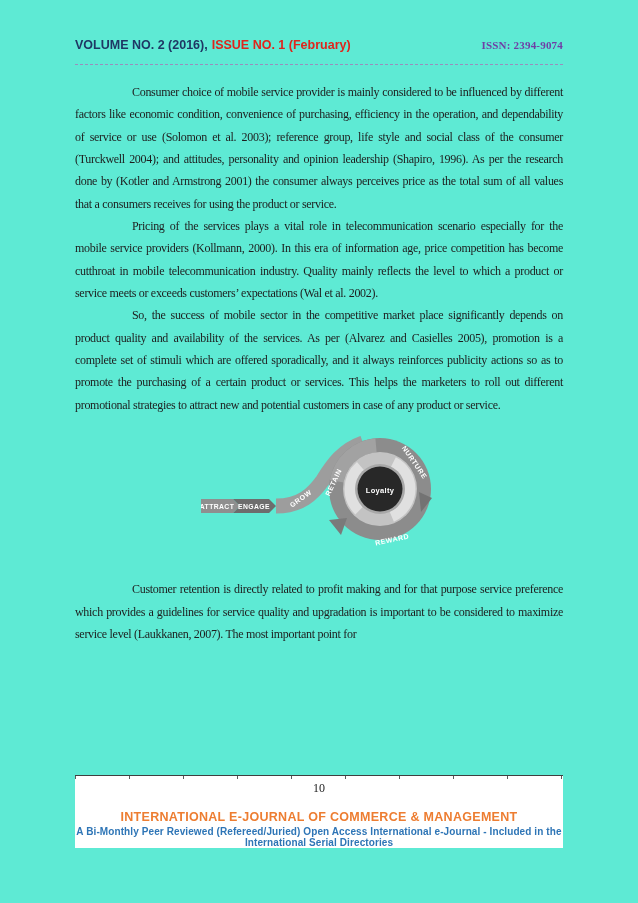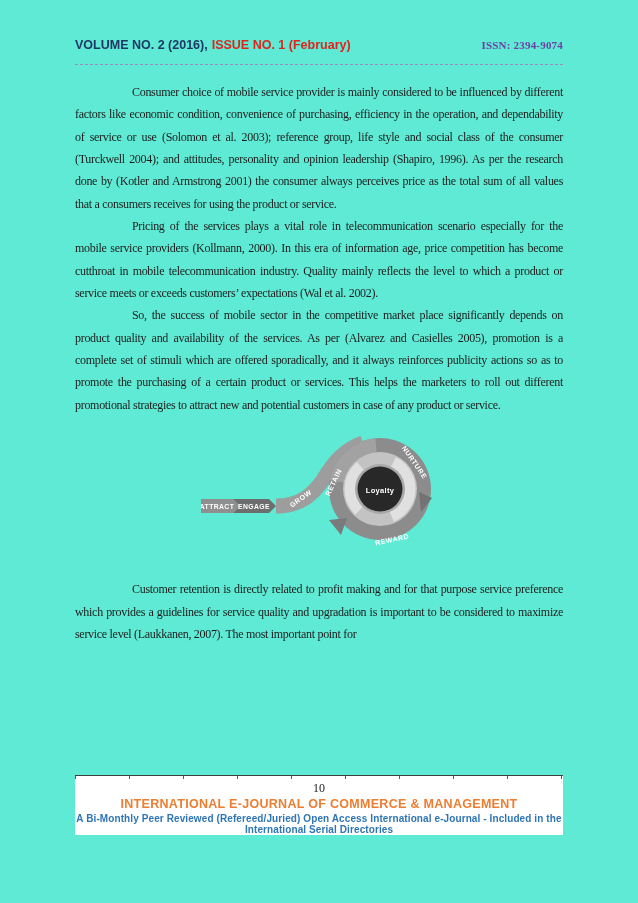--- a/index.html
+++ b/index.html
@@ -71,21 +71,21 @@
     background-image:repeating-linear-gradient(90deg,#5a5a5a 0 1px,transparent 1px 54px);
     background-size:100% 3px;
     background-repeat:no-repeat;
   }
   .pageno{
     font-family:"Liberation Serif", serif;
     font-size:12px;color:#222;line-height:14px;margin-top:1px;
   }
   .journal{
     color:#ed7d31;font-weight:bold;font-size:12.5px;
-    letter-spacing:.3px;margin-top:2px;line-height:14px;
+    letter-spacing:.3px;margin-top:15px;line-height:14px;
   }
   .subtitle{
     color:#2e75b6;font-weight:bold;font-size:10px;
     margin-top:2px;line-height:11px;letter-spacing:.1px;
   }
   .url{
     color:#ed7d31;font-weight:bold;font-size:13.5px;
     margin-top:3px;line-height:16px;letter-spacing:.2px;
     text-decoration:none;display:inline-block;
   }

